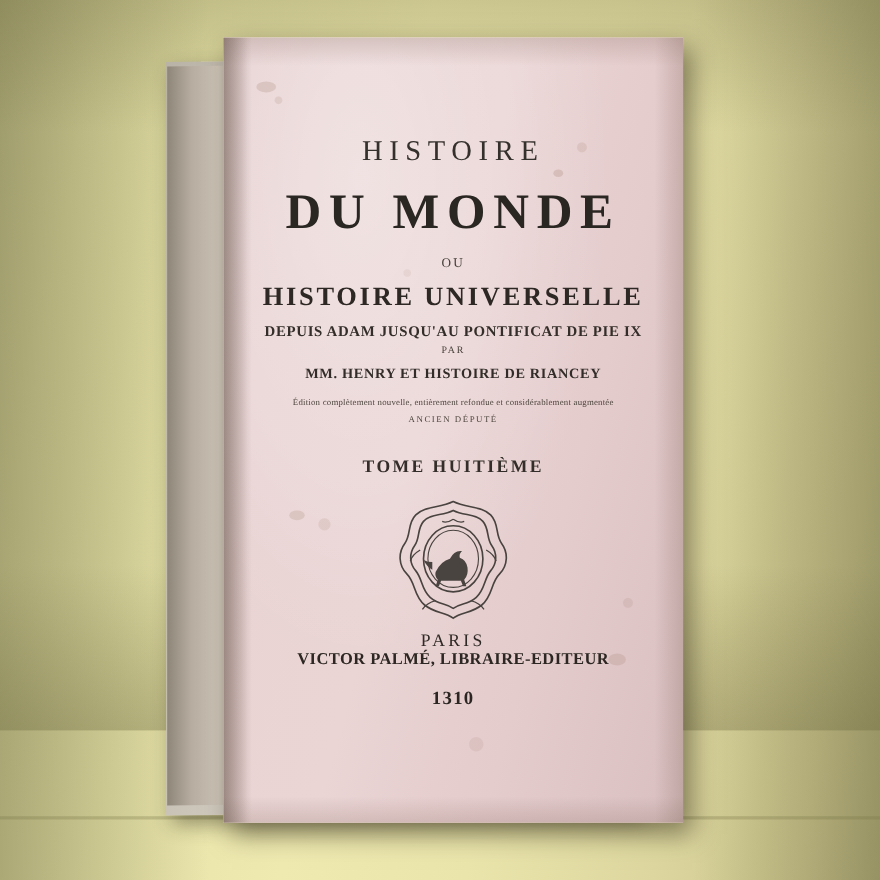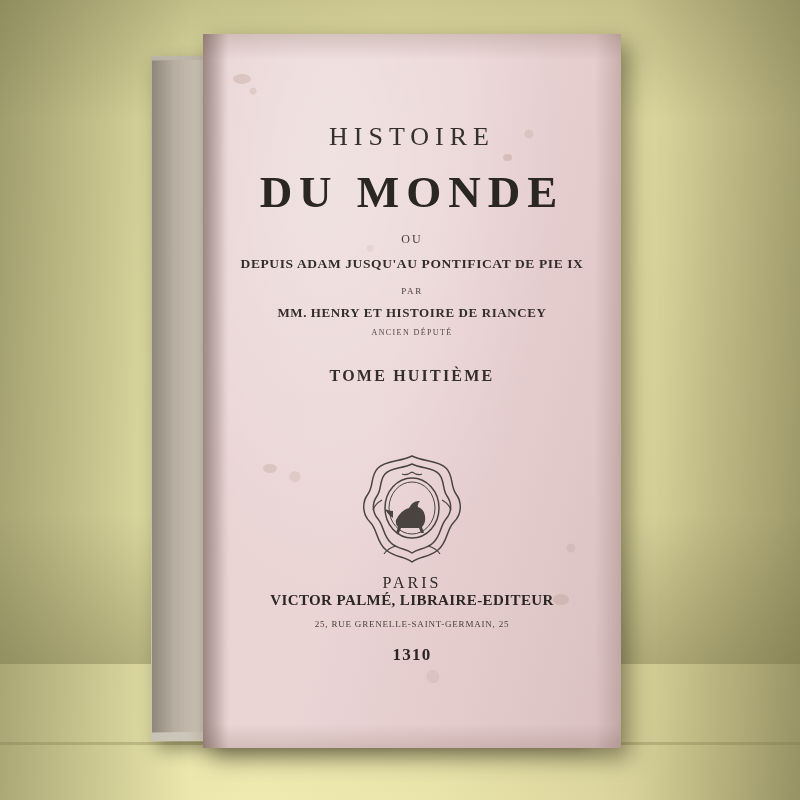--- a/index.html
+++ b/index.html
@@ -160,21 +160,21 @@
     color: #2d2824;
   }
   .t-depuis {
     margin-top: 9px;
     font-size: 13.5px;
     letter-spacing: 0.6px;
     font-weight: 700;
     color: #332e29;
   }
   .t-par {
-    margin-top: 14px;
+    margin-top: 4px;
     font-size: 9px;
     letter-spacing: 1.6px;
     color: #4a433c;
   }
   .t-authors {
     margin-top: 9px;
     font-size: 13px;
     letter-spacing: 0.6px;
     font-weight: 700;
     color: #322d28;
@@ -279,23 +279,25 @@
 
     <div class="spot" style="left:30px; top:40px; width:18px; height:10px; background:rgba(150,115,95,0.20);"></div>
     <div class="spot" style="left:300px; top:120px; width:9px; height:7px; background:rgba(150,115,95,0.22);"></div>
     <div class="spot" style="left:60px; top:430px; width:14px; height:9px; background:rgba(150,115,95,0.18);"></div>
     <div class="spot" style="left:350px; top:560px; width:16px; height:11px; background:rgba(150,115,95,0.18);"></div>
 
     <div class="title-block">
       <div class="t-histoire">HISTOIRE</div>
       <div class="t-dumonde">DU MONDE</div>
       <div class="t-ou">OU</div>
+      <div class="t-universelle">HISTOIRE UNIVERSELLE</div>
       <div class="t-depuis">DEPUIS ADAM JUSQU'AU PONTIFICAT DE PIE IX</div>
       <div class="t-par">PAR</div>
       <div class="t-authors">MM. HENRY ET HISTOIRE DE RIANCEY</div>
+      <div class="t-edition">Édition complètement nouvelle, entièrement refondue et considérablement augmentée</div>
       <div class="t-depute">ANCIEN DÉPUTÉ</div>
       <div class="t-tome">TOME HUITIÈME</div>
     </div>
 
     <div class="ornament">
       <svg viewBox="0 0 120 118" width="120" height="118" aria-hidden="true">
         <g fill="none" stroke="#33302b" stroke-width="1.5">
           <path d="M60 6 C48 12, 34 10, 26 18 C18 26, 22 36, 16 44 C10 52, 10 64, 18 72 C26 80, 24 92, 34 100 C44 108, 52 106, 60 112 C68 106, 76 108, 86 100 C96 92, 94 80, 102 72 C110 64, 110 52, 104 44 C98 36, 102 26, 94 18 C86 10, 72 12, 60 6 Z"></path>
           <path d="M60 14 C50 19, 39 17, 33 24 C27 31, 30 39, 25 46 C20 53, 20 62, 26 69 C32 76, 31 86, 39 93 C47 100, 53 98, 60 103 C67 98, 73 100, 81 93 C89 86, 88 76, 94 69 C100 62, 100 53, 95 46 C90 39, 93 31, 87 24 C81 17, 70 19, 60 14 Z"></path>
           <ellipse cx="60" cy="58" rx="27" ry="30"></ellipse>
@@ -310,17 +312,16 @@
           <path d="M60 22 q-6 4 -10 2 M60 22 q6 4 10 2"></path>
           <path d="M30 50 q-7 4 -9 10 M90 50 q7 4 9 10"></path>
           <path d="M44 96 q-8 2 -12 8 M76 96 q8 2 12 8"></path>
         </g>
       </svg>
     </div>
 
     <div class="imprint">
       <div class="i-paris">PARIS</div>
       <div class="i-publisher">VICTOR PALMÉ, LIBRAIRE-EDITEUR</div>
-      <div class="i-address">25, RUE GRENELLE-SAINT-GERMAIN, 25</div>
       <div class="i-year">1310</div>
     </div>
   </div>
 </div>
 
 </body></html>

